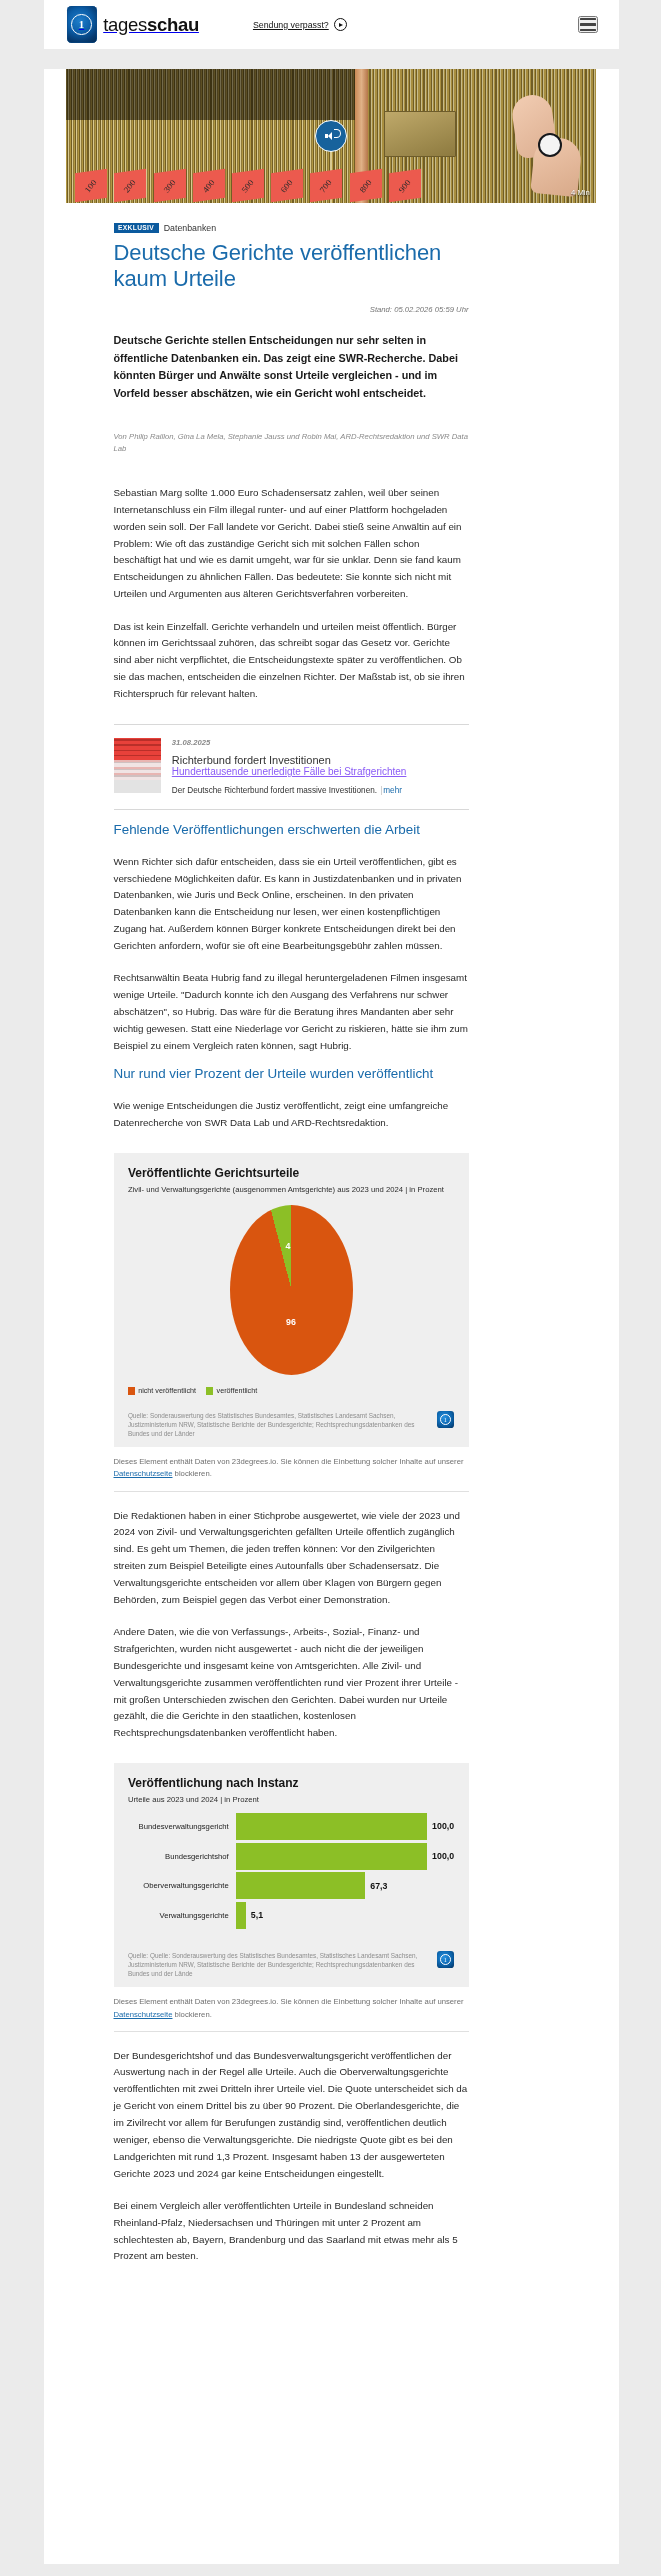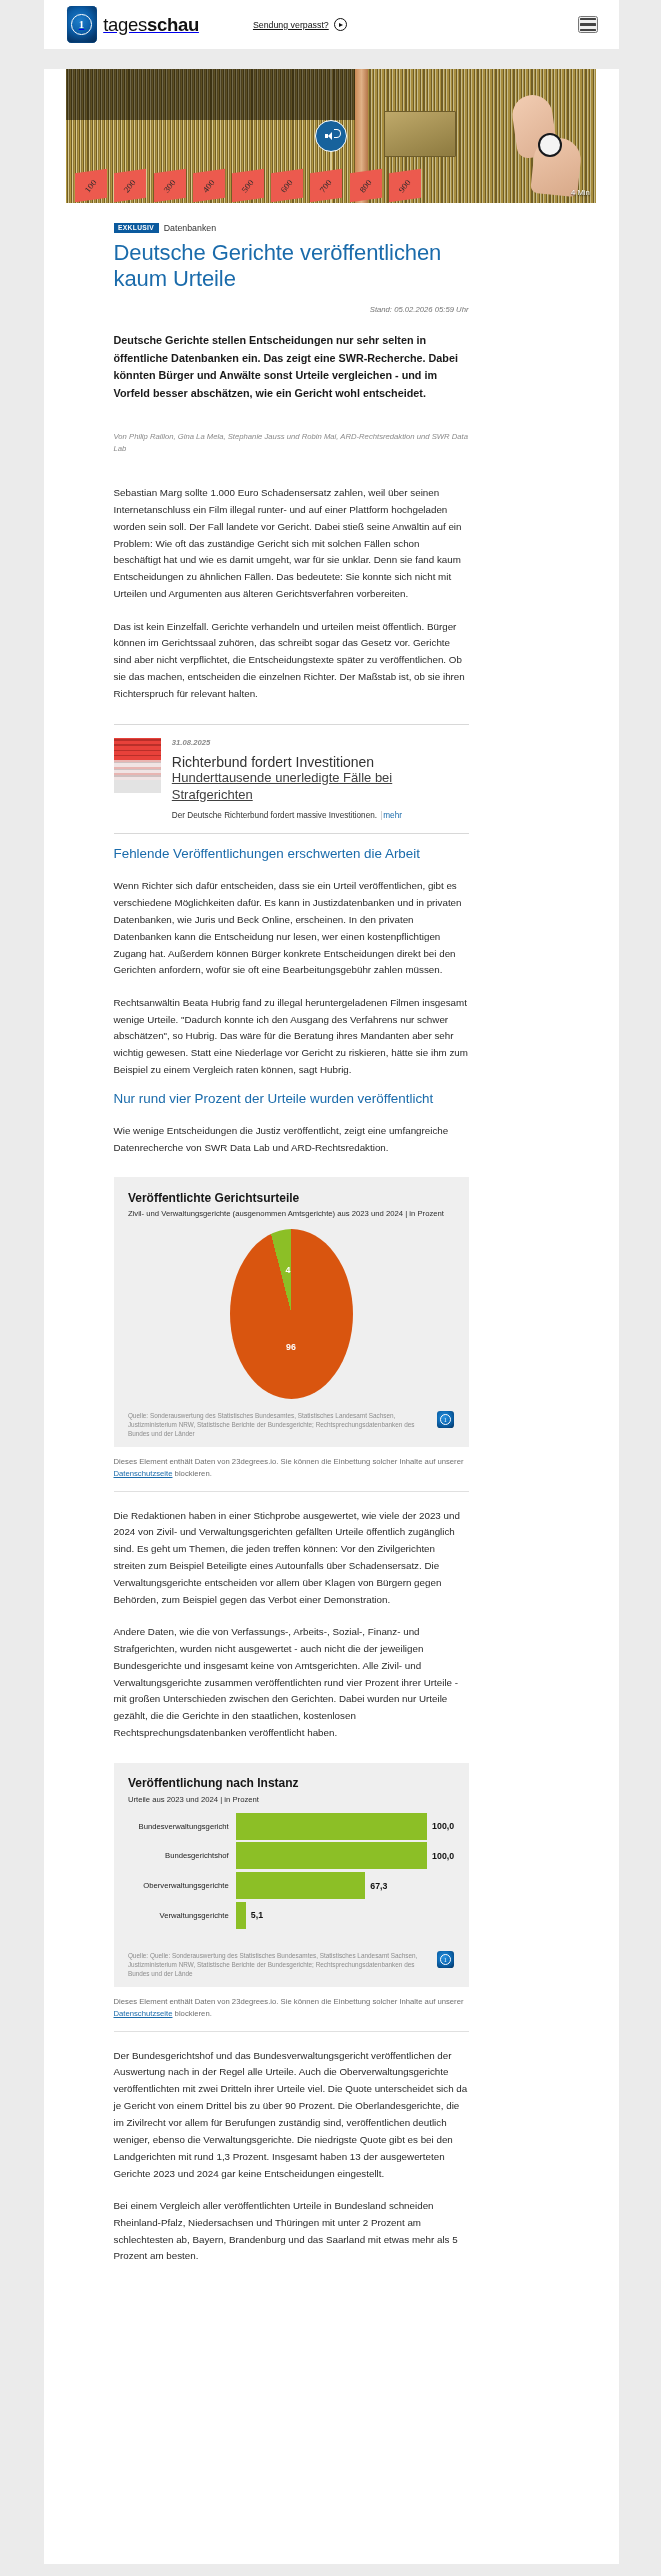--- a/index.html
+++ b/index.html
@@ -212,22 +212,22 @@
       #d8d8d8;
   }
   .thumb-files.lower {
     background:
       repeating-linear-gradient(0deg,#e8413a 0 3.6px,#b92f29 3.6px 5.2px) 0 0/100% 40%,
       repeating-linear-gradient(0deg,#f0e4e4 0 3.1px,#cfc0c0 3.1px 4.6px,#e8b5b2 4.6px 6.7px) 0 40%/100% 60%;
     background-repeat: no-repeat;
   }
   .teaser-body { flex: 1; }
   .teaser-date { font-size: 7.7px; font-style: italic; color: #8a8a8a; font-weight: bold; }
-  .teaser-kicker { margin-top: 7.2px; font-size: 14px; color: #333; }
-  .teaser-title { margin-top: 7px; font-size: 13px; line-height: 1.28; color: #404040; }
+  .teaser-kicker { margin-top: 7.2px; font-size: 11px; color: #333; }
+  .teaser-title { margin-top: 7px; font-size: 10px; line-height: 1.28; color: #8b5cf6; }
   .teaser-text { margin-top: 7.7px; font-size: 8.2px; color: #333; }
   .teaser-text .sep { color: #bbb; margin: 0 1px 0 3.1px; }
   .teaser-text a { color: #1a6bab; text-decoration: none; }
 
   
   .chart-card { margin-top: 20.6px; background: #efefef; padding: 13.4px 14.4px 0; position: relative; }
   .chart-title { font-size: 12px; font-weight: 700; color: #161616; }
   .chart-sub { margin-top: 4.6px; font-size: 7.7px; color: #2d2d2d; }
 
   .pie-wrap { display: flex; justify-content: center; padding: 11.3px 0 5.2px; }
@@ -382,20 +382,30 @@
     <p class="body">Wie wenige Entscheidungen die Justiz veröffentlicht, zeigt eine umfangreiche Datenrecherche von SWR Data Lab und ARD-Rechtsredaktion.</p>
 
     <div class="chart-card">
       <div class="chart-title">Veröffentlichte Gerichtsurteile</div>
       <div class="chart-sub">Zivil- und Verwaltungsgerichte (ausgenommen Amtsgerichte) aus 2023 und 2024 | in Prozent</div>
       <div class="pie-wrap">
         <div class="pie" id="pie-shape" style="background: conic-gradient(rgb(217, 85, 15) 0deg, rgb(217, 85, 15) 345.6deg, rgb(140, 191, 38) 345.6deg, rgb(140, 191, 38) 360deg);">
           <span class="lbl big">96</span>
           <span class="lbl small">4</span>
         </div>
+      </div>
+      <div class="legend">
+        <span class="item">
+          <i class="sw" id="sw0" style="background: rgb(217, 85, 15);"></i>
+          <span>nicht veröffentlicht</span>
+        </span>
+        <span class="item">
+          <i class="sw" id="sw1" style="background: rgb(140, 191, 38);"></i>
+          <span>veröffentlicht</span>
+        </span>
       </div>
       <div class="chart-foot">
         <div class="chart-source">Quelle: Sonderauswertung des Statistisches Bundesamtes, Statistisches Landesamt Sachsen, Justizministerium NRW, Statistische Berichte der Bundesgerichte; Rechtsprechungsdatenbanken des Bundes und der Länder</div>
         <span class="chart-logo">
             <span class="ring">1</span>
           </span>
       </div>
     </div>
 
     <div class="embed-note">

